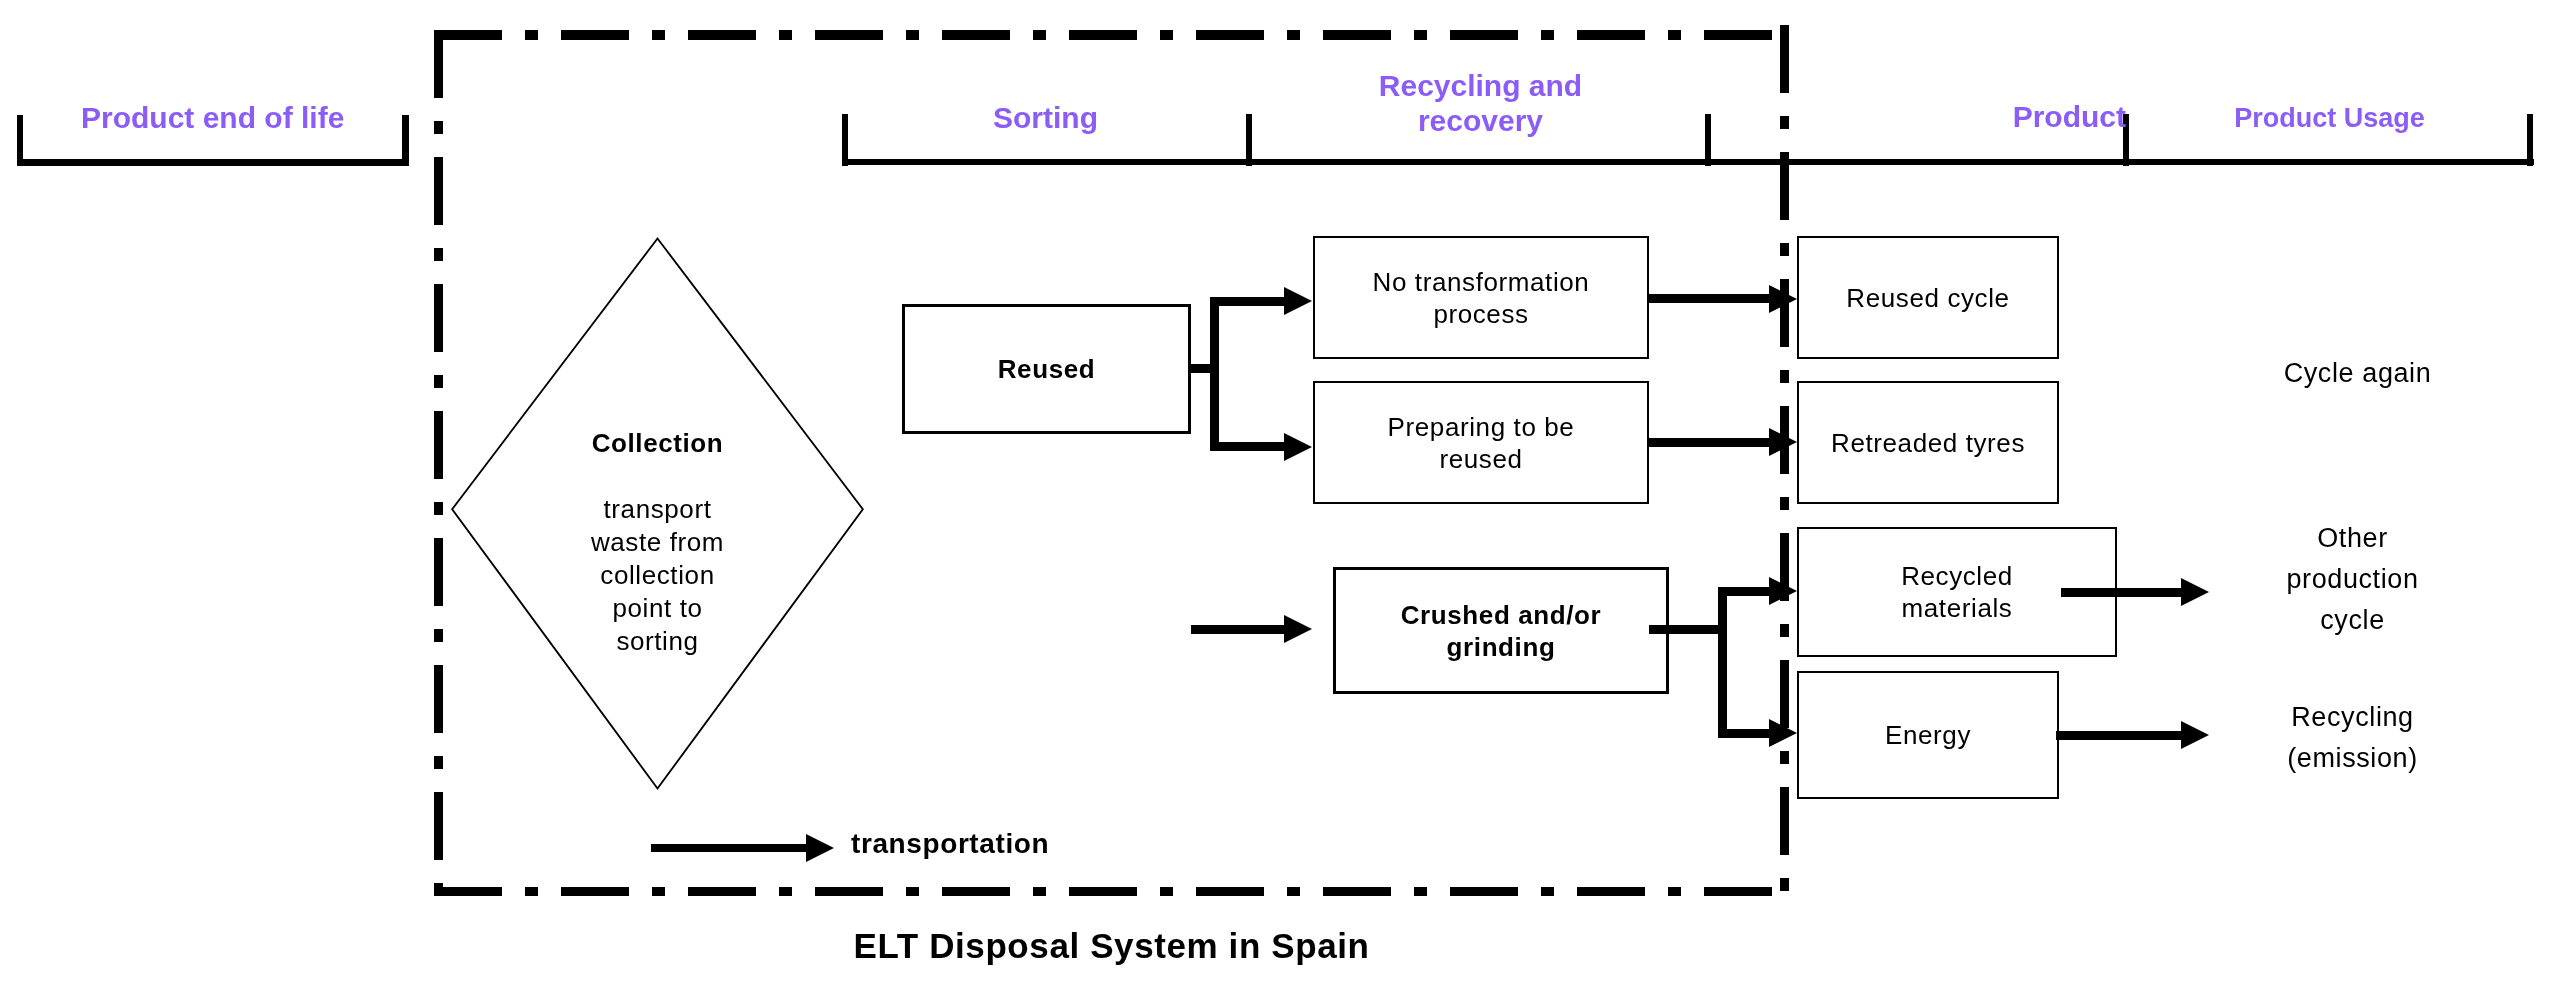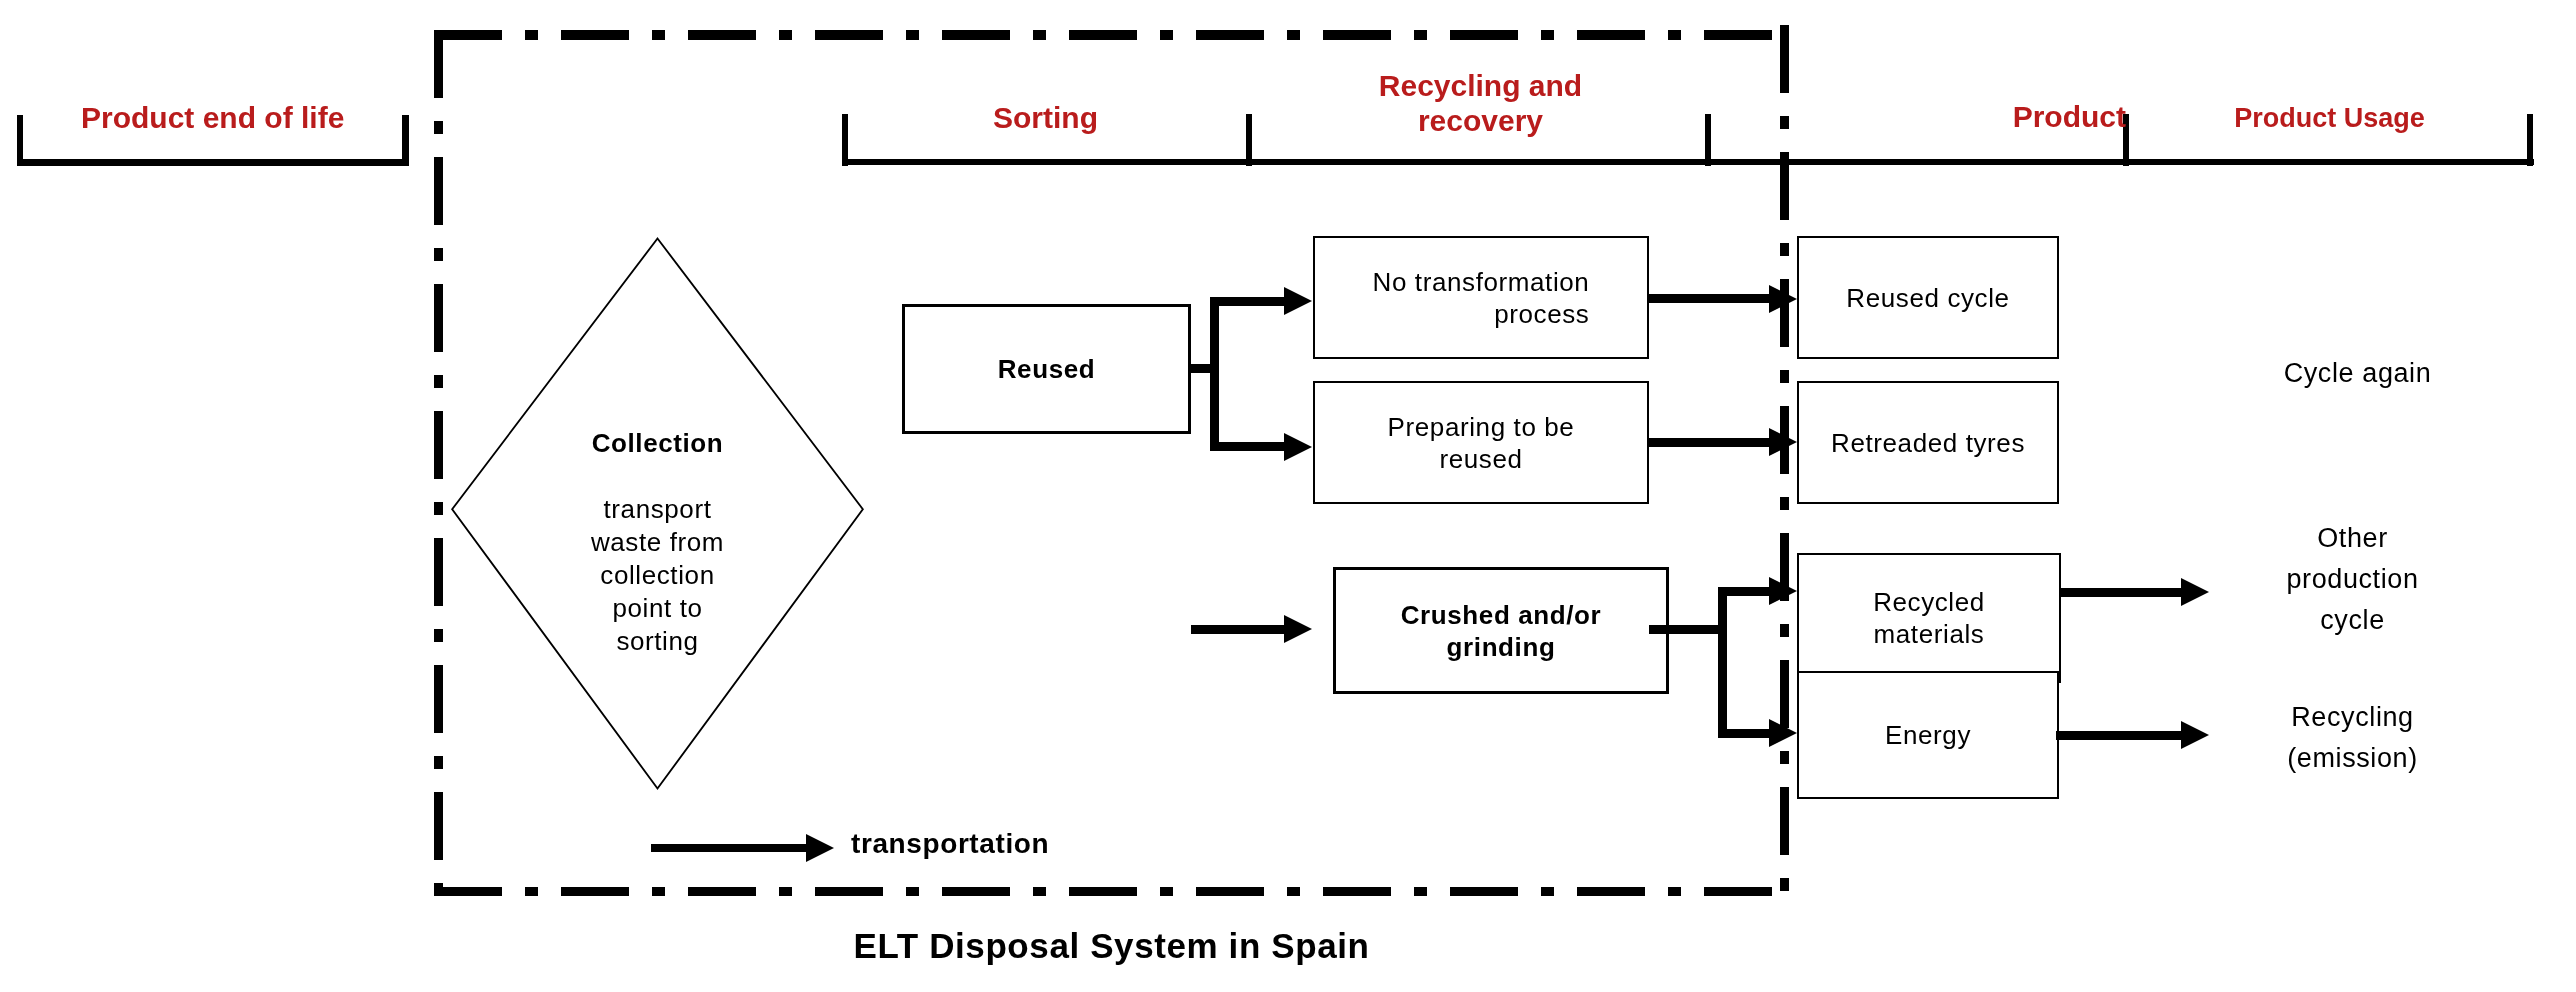--- a/index.html
+++ b/index.html
@@ -9,21 +9,21 @@
     background:#ffffff;
     font-family:"Liberation Sans","DejaVu Sans",sans-serif;
     color:#000000;
     overflow:hidden;
   }
   
   .bracket-line{position:absolute;background:#000;}
   .bracket-tick{position:absolute;background:#000;}
   .hdr{
     position:absolute;text-align:center;font-weight:bold;
-    font-size:30px;line-height:35px;white-space:pre-line;color:#b91c1c;
+    font-size:30px;line-height:35px;white-space:pre-line;color:#8b5cf6;
   }
   
   .dd-h{position:absolute;height:10px;
     background:repeating-linear-gradient(90deg,#000 0 68px,transparent 68px 91px,#000 91px 104px,transparent 104px 127px);}
   .dd-v{position:absolute;width:8.6px;
     background:repeating-linear-gradient(180deg,#000 0 68px,transparent 68px 91px,#000 91px 104px,transparent 104px 127px);}
   
   .node{
     position:absolute;border:3.1px solid #000;background:#fff;
     display:flex;align-items:center;justify-content:center;
@@ -94,40 +94,40 @@
 waste from
 collection
 point to
 sorting</span>
   </div>
 
   <div class="node bold" style="left:902px;top:304px;width:289px;height:130px;">
     <span>Reused</span>
   </div>
 
-  <div class="node" style="left:1313px;top:236px;width:336px;height:123px;border-width:2.5px;text-align:right;">
+  <div class="node" style="left:1313px;top:236px;width:336px;height:123px;border-width:2.5px;">
     <span>No transformation
 process</span>
   </div>
   <div class="node" style="left:1313px;top:381px;width:336px;height:123px;border-width:2.5px;">
     <span>Preparing to be
 reused</span>
   </div>
   <div class="node bold" style="left:1313px;top:567px;width:336px;height:127px;margin-left:20px;">
     <span>Crushed and/or
 grinding</span>
   </div>
 
   <div class="node" style="left:1797px;top:236px;width:262px;height:123px;border-width:2.5px;">
     <span>Reused cycle</span>
   </div>
   <div class="node" style="left:1797px;top:381px;width:262px;height:123px;border-width:2.5px;">
     <span>Retreaded tyres</span>
   </div>
-  <div class="node" style="left:1797px;top:553px;width:264px;height:130px;border-width:2.5px;">
+  <div class="node" style="left:1797px;top:527px;width:320px;height:130px;border-width:2.5px;">
     <span>Recycled
 materials</span>
   </div>
   <div class="node" style="left:1797px;top:671px;width:262px;height:128px;border-width:2.5px;">
     <span>Energy</span>
   </div>
 
   <div class="freelabel" style="left:2234px;top:353px;width:247px;">Cycle again</div>
   <div class="freelabel" style="left:2229px;top:518px;width:247px;">Other
 production

